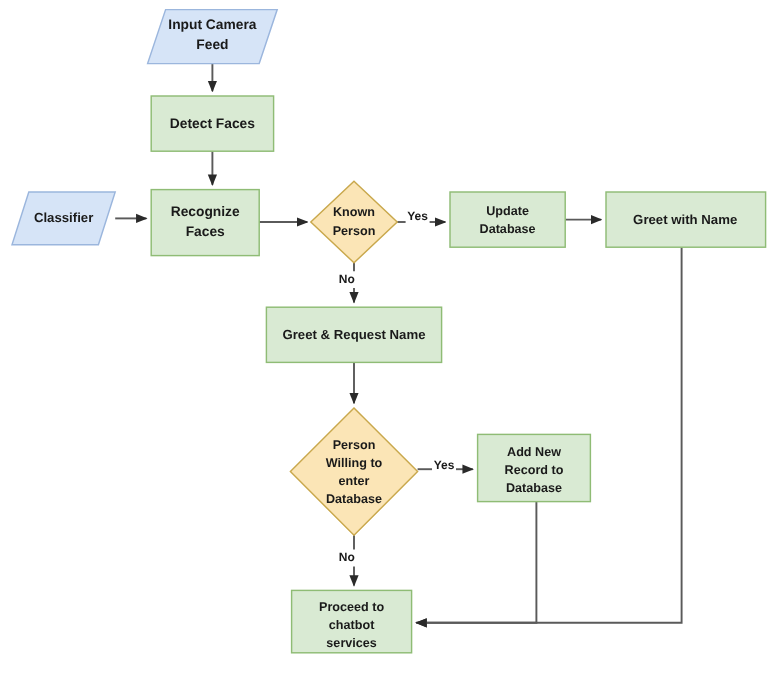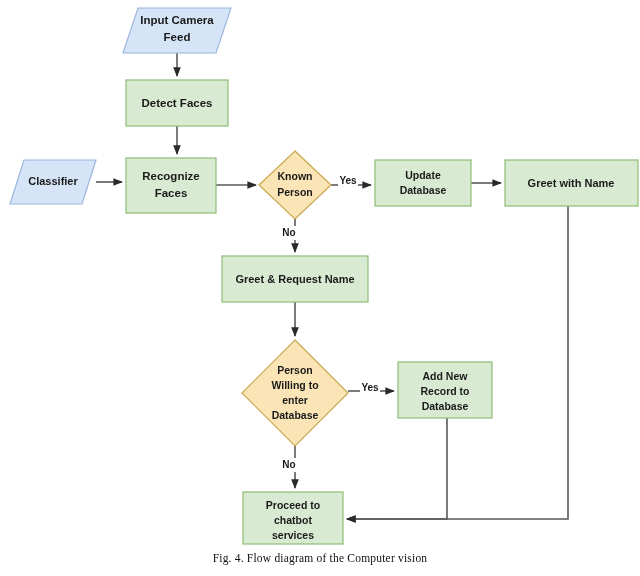--- a/index.html
+++ b/index.html
@@ -185,15 +185,14 @@
       <text class="node-label" x="293" y="521" font-size="10.5">chatbot</text>
       <text class="node-label" x="293" y="536" font-size="10.5">services</text>
     </g>
 
     <text class="edge-label" x="348" y="181">Yes</text>
     <text class="edge-label" x="289" y="233">No</text>
     <text class="edge-label" x="370" y="388">Yes</text>
     <text class="edge-label" x="289" y="465">No</text>
   </svg>
 
-  <div class="caption">Fig. 4.     Flow diagram of the Computer vision</div>
 
 </div>
 
 </body></html>

